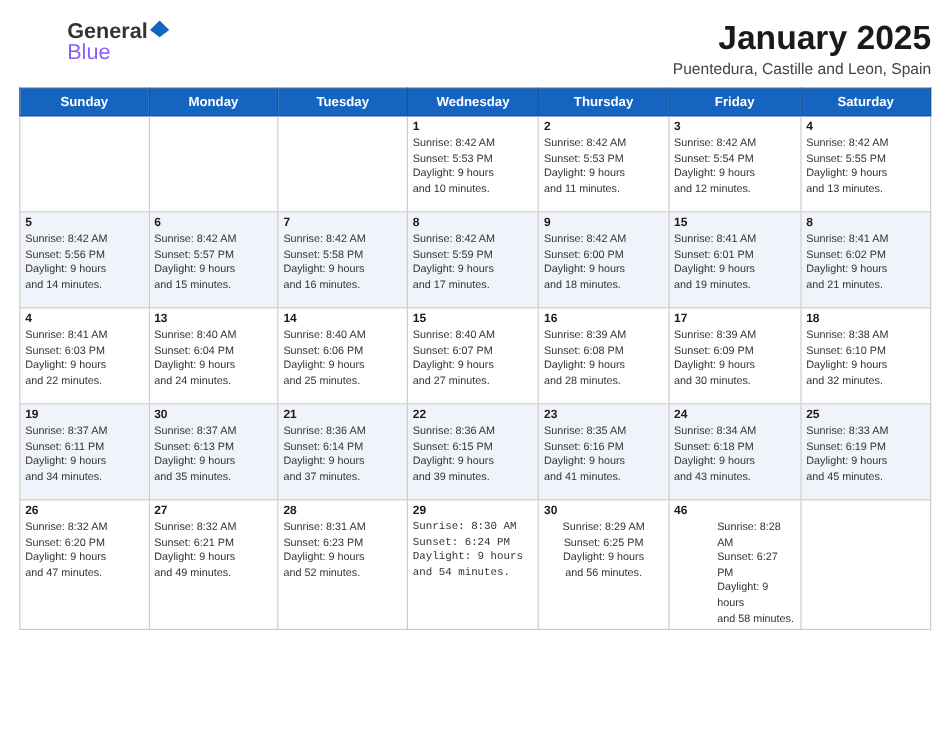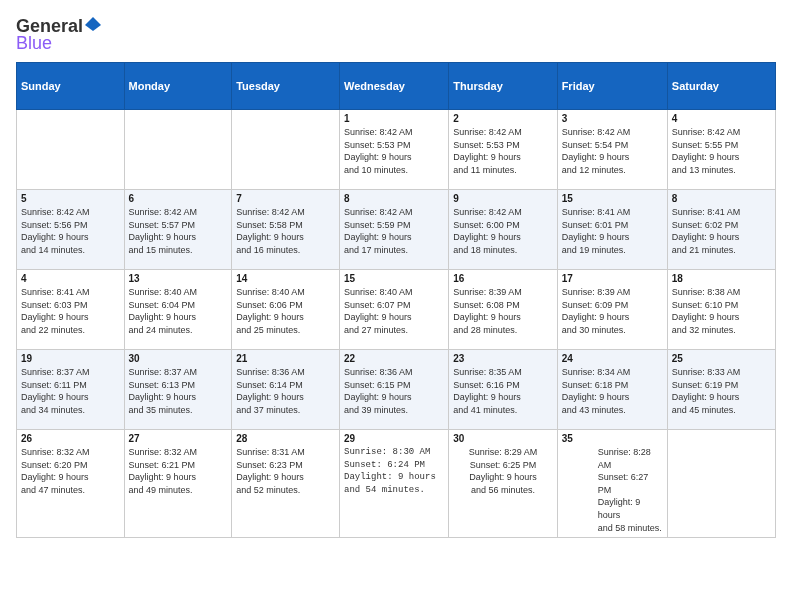--- a/index.html
+++ b/index.html
@@ -14,20 +14,21 @@
       width: 792px;
       height: 612px;
       padding: 16px;
       background: #fff;
     }
     .header {
       display: flex;
       justify-content: space-between;
       align-items: flex-start;
       margin-bottom: 8px;
+      margin-left: 40px;
     }
     .logo {
       display: flex;
       flex-direction: column;
       align-items: flex-start;
     }
     .title-block {
       text-align: right;
     }
     .month-title {
@@ -41,22 +42,22 @@
       margin-top: 2px;
     }
     .calendar {
       width: 100%;
       border-collapse: collapse;
       font-size: 9.5px;
     }
     .calendar thead tr th {
       background: #1565c0;
       color: #fff;
-      padding: 17px 4px;
-      text-align: left;
+      padding: 5px 4px;
+      text-align: center;
       font-size: 11px;
       font-weight: bold;
       border: 1px solid #1255a0;
     }
     .calendar tbody tr td {
       border: 1px solid #ccc;
       vertical-align: top;
       padding: 3px 4px;
       width: 113px;
       height: 80px;
@@ -87,20 +88,24 @@
 <div class="page">
   <div class="header">
     <div class="logo">
       <div style="display:flex;align-items:center;">
         <span style="font-size:18px;font-weight:bold;color:#333;">General</span>
         <svg width="16" height="16" viewBox="0 0 16 16" style="margin-left:2px;margin-top:-4px;">
           <polygon points="8,0 16,8 8,14 0,8" fill="#1565c0"></polygon>
         </svg>
       </div>
       <span style="font-size:18px;font-weight:normal;color:#8b5cf6;margin-top:-4px;">Blue</span>
+    </div>
+    <div class="title-block">
+      <div class="month-title">January 2025</div>
+      <div class="subtitle">Puentedura, Castille and Leon, Spain</div>
     </div>
   </div>
 
   <table class="calendar">
     <thead>
       <tr>
         <th>Sunday</th>
         <th>Monday</th>
         <th>Tuesday</th>
         <th>Wednesday</th>
@@ -326,21 +331,21 @@
 and 54 minutes.</div>
           </td>
           <td>
             <span class="day-number">30</span>
             <div class="day-info" style="white-space: pre-line; text-align: center;">Sunrise: 8:29 AM
 Sunset: 6:25 PM
 Daylight: 9 hours
 and 56 minutes.</div>
           </td>
           <td>
-            <span class="day-number">35</span>
+            <span class="day-number">46</span>
             <div class="day-info" style="white-space: pre-line; margin-left: 36px;">Sunrise: 8:28 AM
 Sunset: 6:27 PM
 Daylight: 9 hours
 and 58 minutes.</div>
           </td>
           <td class="empty-cell"></td>
         </tr>
       </tbody>
   </table>
 </div>

